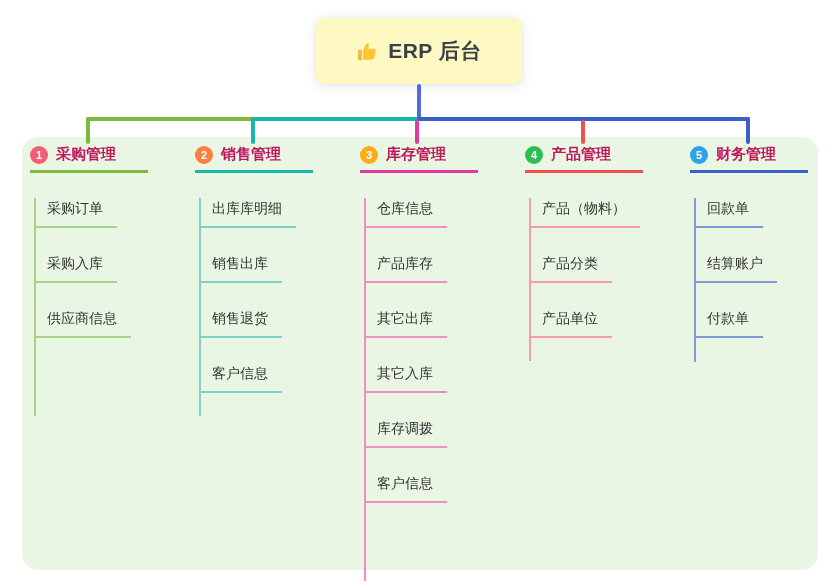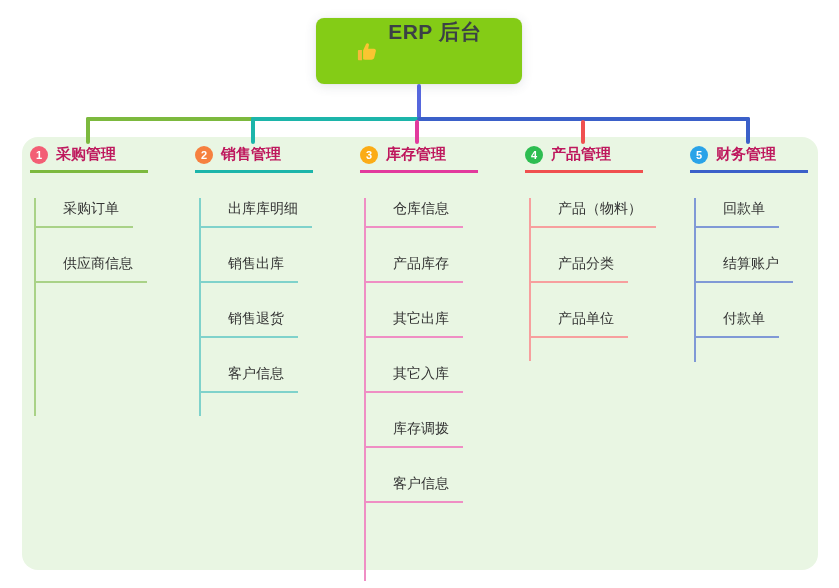--- a/index.html
+++ b/index.html
@@ -2,23 +2,23 @@
 <html><head>
 <meta charset="utf-8">
 <style>
   * { margin:0; padding:0; box-sizing:border-box; }
   html,body { background:#ffffff; font-family:"Liberation Sans", sans-serif; }
   .canvas { position:relative; width:839px; height:588px; background:#ffffff; overflow:hidden; }
 
   
   .root-node {
     position:absolute; left:316px; top:18px; width:206px; height:66px;
-    background:#84cc16; border-radius:8px;
+    background:#fef9c3; border-radius:8px;
     box-shadow:0 2px 12px rgba(60,70,90,.14), 0 0 0 1px rgba(0,0,0,.02);
-    display:flex; justify-content:center; gap:9px;
+    display:flex; align-items:center; justify-content:center; gap:9px;
     cursor:pointer;
   }
   .root-title { font-size:21px; font-weight:600; color:#3b4046; letter-spacing:.5px; }
   .thumb { display:flex; align-items:center; }
 
   
   .stem { position:absolute; left:417px; top:84px; width:4px; height:37px; border-radius:2px; }
   .seg  { position:absolute; top:117px; height:4px; border-radius:2px; }
   .seg-1 { left:86px;  width:333px; }
   .seg-2 { left:251px; width:168px; }
@@ -58,21 +58,21 @@
   .vline { position:absolute; left:4px; top:0; width:2px; background:var(--cl); }
   .b1 .vline { height:218px; }
   .b2 .vline { height:218px; }
   .b3 .vline { height:383px; }
   .b4 .vline { height:163px; }
   .b5 .vline { height:164px; }
 
   .child {
     margin-left:4px; margin-top:25px;
     width:max-content;
-    padding:0 14px 8px 29px;
+    padding:0 14px 8px 13px;
     border-bottom:2px solid var(--cl);
     font-size:14px; color:#333333; line-height:20px;
     white-space:nowrap; cursor:pointer;
   }
   .child:first-of-type { margin-top:23px; }
 </style>
 </head>
 <body>
 
 <div class="canvas">
@@ -101,20 +101,21 @@
   <div class="drop drop-5" style="background: rgb(59, 96, 201);"></div>
 
   <div class="branch b1" style="--c: #7cb93e; --cl: #a9d287; --badge: #f35e75;">
     <div class="topic">
       <span class="badge">1</span>
       <span class="topic-title">采购管理</span>
     </div>
     <div class="children">
       <div class="vline"></div>
       <div class="child">采购订单</div>
+      <div class="child">采购入库</div>
       <div class="child">供应商信息</div>
     </div>
   </div>
 
   <div class="branch b2" style="--c: #1cb5aa; --cl: #7fd2cb; --badge: #f6803f;">
     <div class="topic">
       <span class="badge">2</span>
       <span class="topic-title">销售管理</span>
     </div>
     <div class="children">

